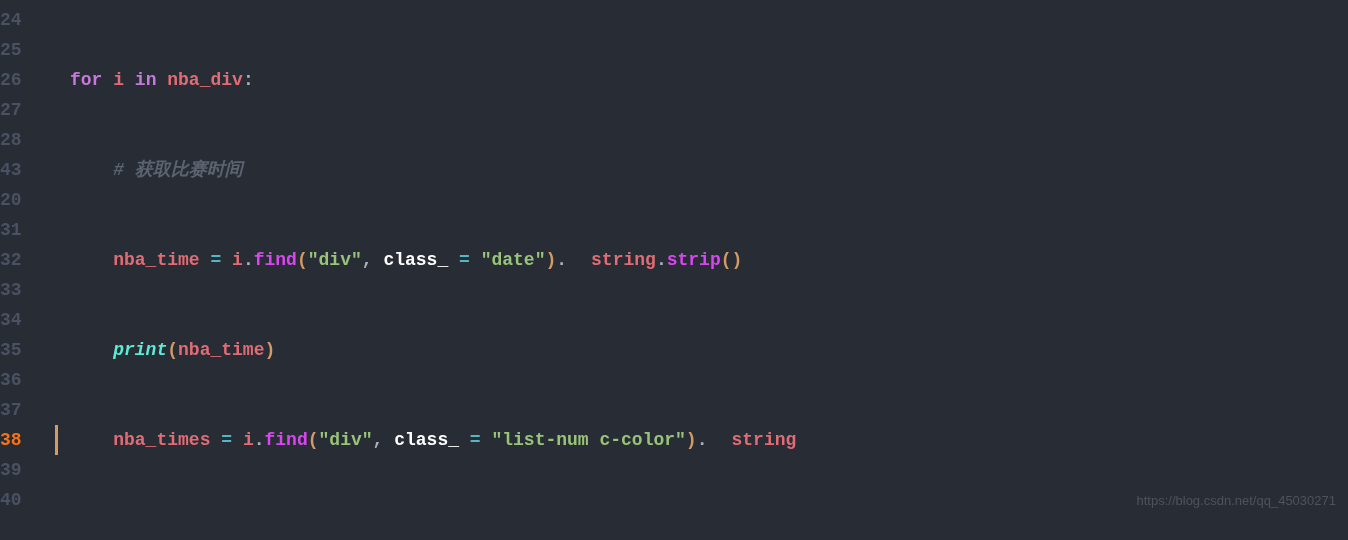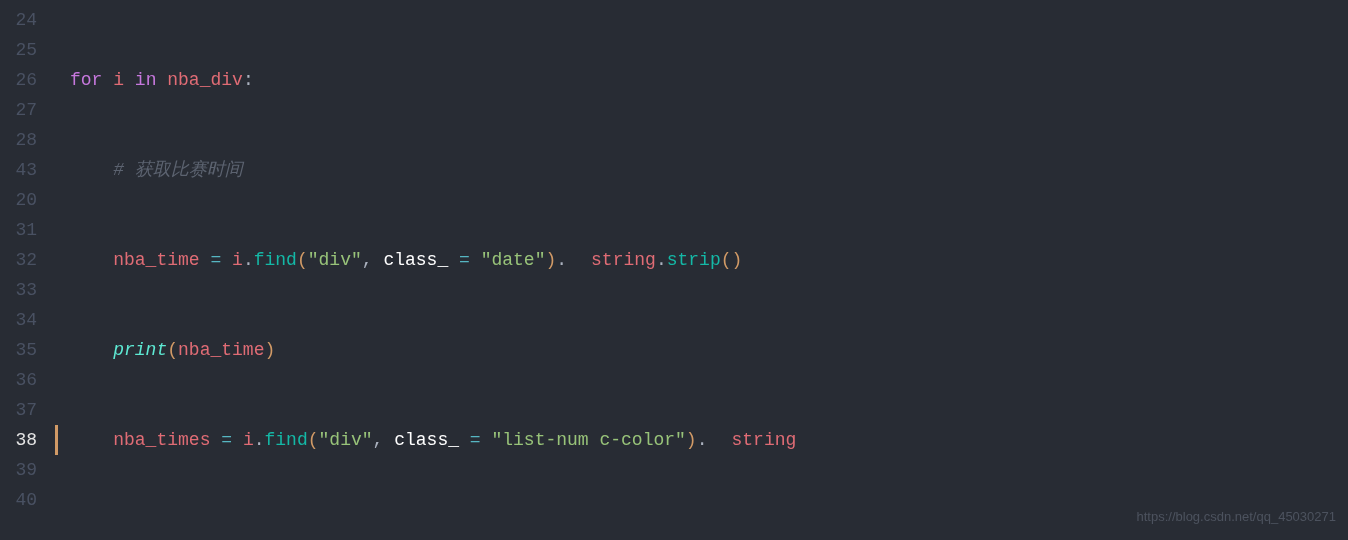--- a/index.html
+++ b/index.html
@@ -14,64 +14,65 @@
     position: relative;
   }
   .editor {
     display: flex;
     width: 100%;
     height: 100%;
   }
   .gutter {
     background: #282c34;
     color: #495162;
-    text-align: right;
     padding: 5px 8px 5px 0;
     width: 55px;
     user-select: none;
     flex-shrink: 0;
+    font-weight: bold;
   }
   .gutter .ln {
     height: 30px;
     padding-right: 10px;
   }
   .gutter .ln.active {
-    color: #e5e5e5;
+    color: #f97316;
   }
   .cursor-marker {
     position: absolute;
     left: 55px;
     width: 3px;
     height: 30px;
     background: #d19a66;
     top: 425px;
   }
   .code {
     padding: 5px 0 5px 15px;
     white-space: pre;
     color: #abb2bf;
     flex: 1;
   }
   .code .line {
     height: 30px;
+    font-weight: bold;
   }
   .kw { color: #c678dd; }
   .var { color: #e06c75; }
   .prop { color: #e06c75; margin-left: 24px; }
   .op { color: #56b6c2; }
-  .fn { color: #14b8a6; }
+  .fn { color: #d946ef; }
   .fni { color: #5eead4; font-style: italic; }
   .param { color: #ffffff; }
   .str { color: #98c379; }
   .cmt { color: #5c6370; font-style: italic; }
   .punc { color: #abb2bf; }
   .paren1 { color: #d19a66; }
   .watermark {
     position: absolute;
-    bottom: 8px;
+    bottom: 24px;
     right: 12px;
     color: #5c6370;
     font-size: 13px;
     opacity: 0.7;
     font-family: Arial, sans-serif;
   }
 </style>
 </head>
 <body>
 

